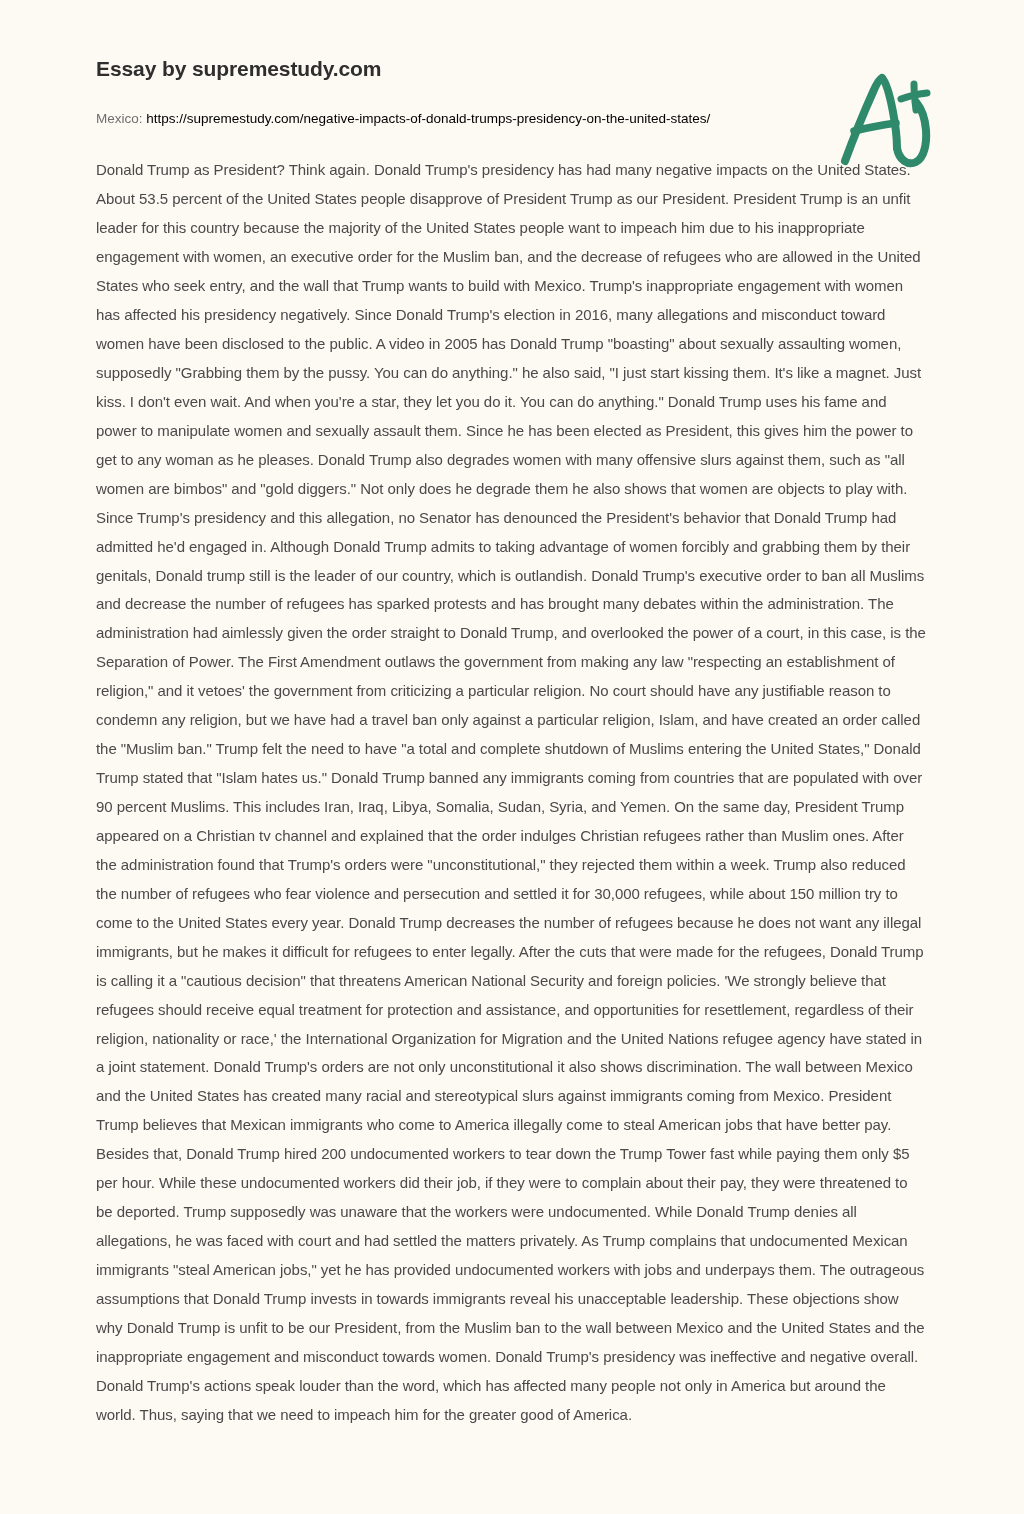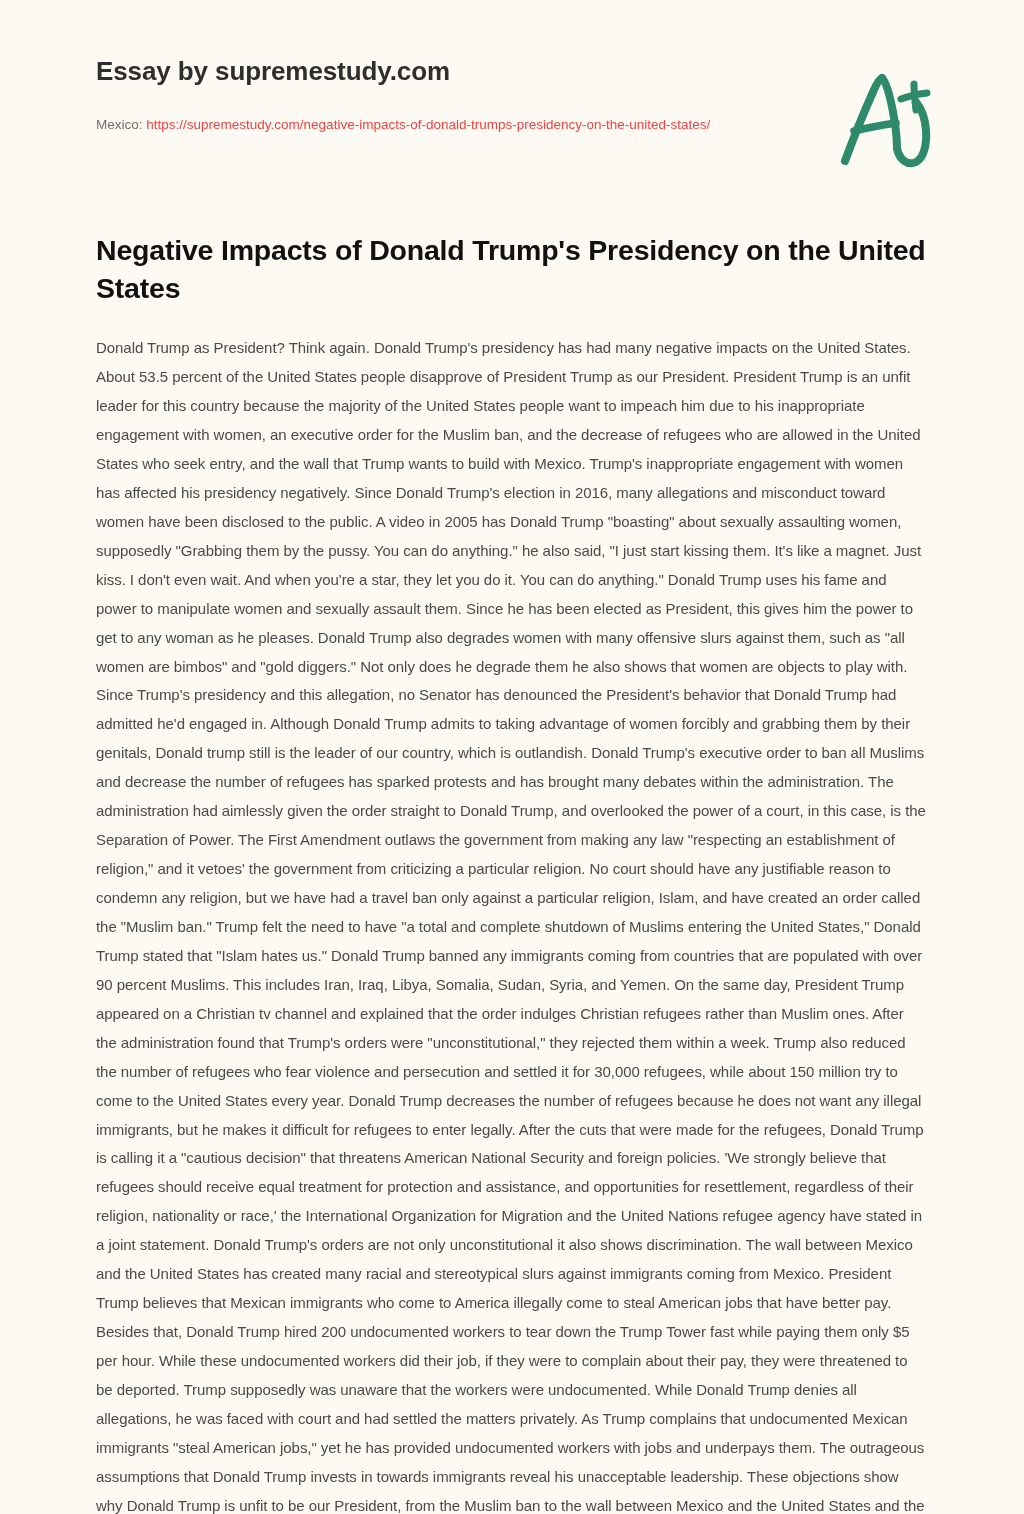--- a/index.html
+++ b/index.html
@@ -24,41 +24,41 @@
     background: #fdf9f3;
   }
 
   
   .header {
     position: relative;
     padding: 56px 96px 0 96px;
   }
 
   .site-title {
-    font-size: 26px;
+    font-size: 21px;
     font-weight: bold;
     color: #2e2e2e;
     letter-spacing: -0.1px;
     margin: 0 0 26px 0;
     line-height: 1.2;
   }
 
   .source-line {
     font-size: 13.5px;
     line-height: 1.72;
     color: #6f6f6f;
     max-width: 645px;
     margin: 0;
     word-break: break-word;
   }
   .source-label {
     color: #6f6f6f;
   }
   .source-url {
-    color: #ef4444;
+    color: #000000;
     text-decoration: none;
     word-break: break-all;
     text-align: center;
   }
 
   
   .logo {
     position: absolute;
     top: 60px;
     right: 78px;
@@ -118,19 +118,18 @@
         <path d="M71 88 C 73 100, 82 106, 90 102 C 98 98, 101 84, 100 70 C 99 58, 95 48, 90 42" stroke-width="8"></path>
 
         <path d="M75 39 C 83 36, 93 34, 101 33" stroke-width="7"></path>
 
         <path d="M88 24 C 88 32, 89 42, 90 50" stroke-width="7"></path>
       </g>
     </svg>
 
   </div>
 
-  <h2 class="essay-title">Negative Impacts of Donald Trump's Presidency on the United States</h2>
 
   <div class="essay-body">
     <p>Donald Trump as President? Think again. Donald Trump's presidency has had many negative impacts on the United States. About 53.5 percent of the United States people disapprove of President Trump as our President. President Trump is an unfit leader for this country because the majority of the United States people want to impeach him due to his inappropriate engagement with women, an executive order for the Muslim ban, and the decrease of refugees who are allowed in the United States who seek entry, and the wall that Trump wants to build with Mexico. Trump's inappropriate engagement with women has affected his presidency negatively. Since Donald Trump's election in 2016, many allegations and misconduct toward women have been disclosed to the public. A video in 2005 has Donald Trump "boasting" about sexually assaulting women, supposedly "Grabbing them by the pussy. You can do anything." he also said, "I just start kissing them. It's like a magnet. Just kiss. I don't even wait. And when you're a star, they let you do it. You can do anything." Donald Trump uses his fame and power to manipulate women and sexually assault them. Since he has been elected as President, this gives him the power to get to any woman as he pleases. Donald Trump also degrades women with many offensive slurs against them, such as "all women are bimbos" and "gold diggers." Not only does he degrade them he also shows that women are objects to play with. Since Trump's presidency and this allegation, no Senator has denounced the President's behavior that Donald Trump had admitted he'd engaged in. Although Donald Trump admits to taking advantage of women forcibly and grabbing them by their genitals, Donald trump still is the leader of our country, which is outlandish. Donald Trump's executive order to ban all Muslims and decrease the number of refugees has sparked protests and has brought many debates within the administration. The administration had aimlessly given the order straight to Donald Trump, and overlooked the power of a court, in this case, is the Separation of Power. The First Amendment outlaws the government from making any law "respecting an establishment of religion," and it vetoes' the government from criticizing a particular religion. No court should have any justifiable reason to condemn any religion, but we have had a travel ban only against a particular religion, Islam, and have created an order called the "Muslim ban." Trump felt the need to have "a total and complete shutdown of Muslims entering the United States," Donald Trump stated that "Islam hates us." Donald Trump banned any immigrants coming from countries that are populated with over 90 percent Muslims. This includes Iran, Iraq, Libya, Somalia, Sudan, Syria, and Yemen. On the same day, President Trump appeared on a Christian tv channel and explained that the order indulges Christian refugees rather than Muslim ones. After the administration found that Trump's orders were "unconstitutional," they rejected them within a week. Trump also reduced the number of refugees who fear violence and persecution and settled it for 30,000 refugees, while about 150 million try to come to the United States every year. Donald Trump decreases the number of refugees because he does not want any illegal immigrants, but he makes it difficult for refugees to enter legally. After the cuts that were made for the refugees, Donald Trump is calling it a "cautious decision" that threatens American National Security and foreign policies. 'We strongly believe that refugees should receive equal treatment for protection and assistance, and opportunities for resettlement, regardless of their religion, nationality or race,' the International Organization for Migration and the United Nations refugee agency have stated in a joint statement. Donald Trump's orders are not only unconstitutional it also shows discrimination. The wall between Mexico and the United States has created many racial and stereotypical slurs against immigrants coming from Mexico. President Trump believes that Mexican immigrants who come to America illegally come to steal American jobs that have better pay. Besides that, Donald Trump hired 200 undocumented workers to tear down the Trump Tower fast while paying them only $5 per hour. While these undocumented workers did their job, if they were to complain about their pay, they were threatened to be deported. Trump supposedly was unaware that the workers were undocumented. While Donald Trump denies all allegations, he was faced with court and had settled the matters privately. As Trump complains that undocumented Mexican immigrants "steal American jobs," yet he has provided undocumented workers with jobs and underpays them. The outrageous assumptions that Donald Trump invests in towards immigrants reveal his unacceptable leadership. These objections show why Donald Trump is unfit to be our President, from the Muslim ban to the wall between Mexico and the United States and the inappropriate engagement and misconduct towards women. Donald Trump's presidency was ineffective and negative overall. Donald Trump's actions speak louder than the word, which has affected many people not only in America but around the world. Thus, saying that we need to impeach him for the greater good of America.</p>
   </div>
 
 </div>
 
 </body></html>

